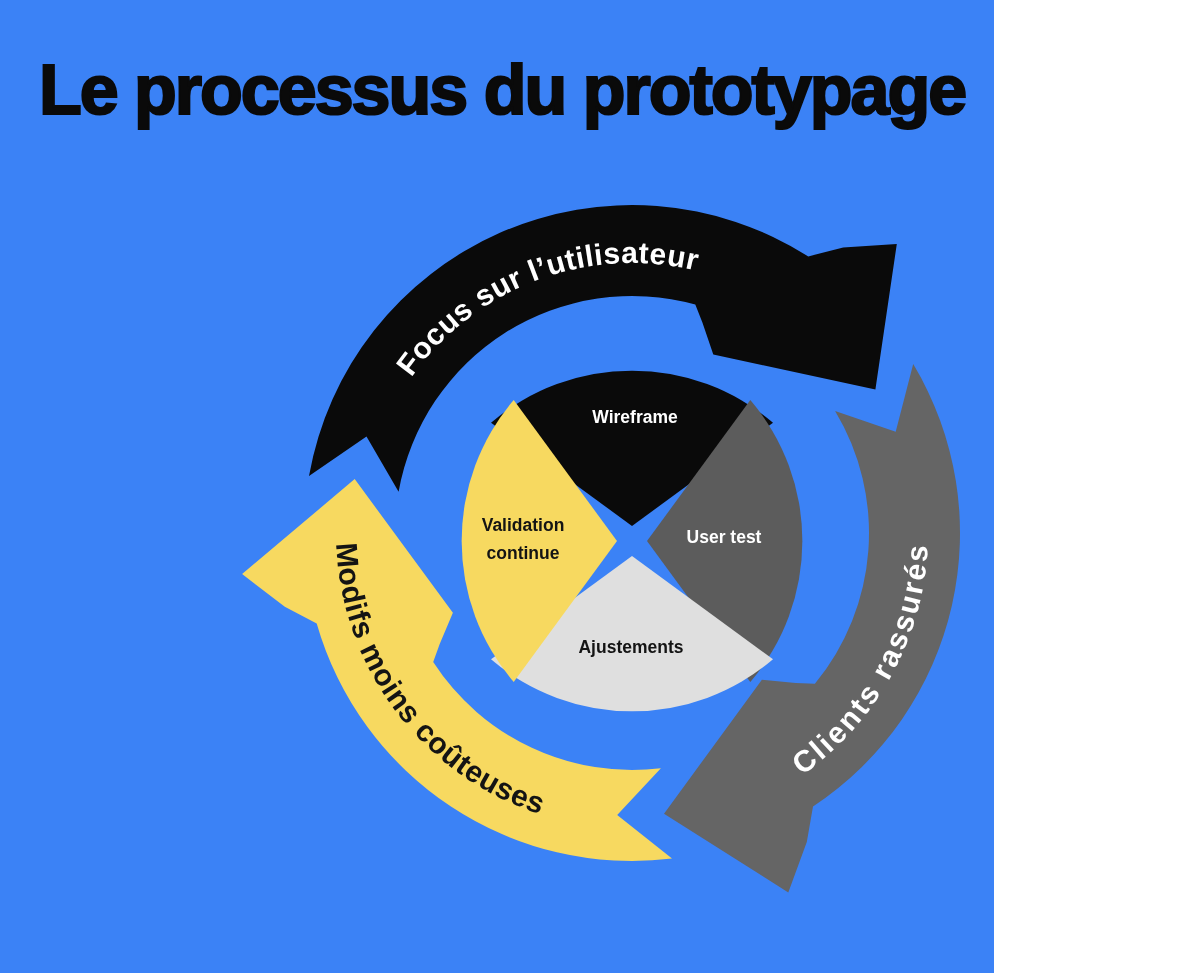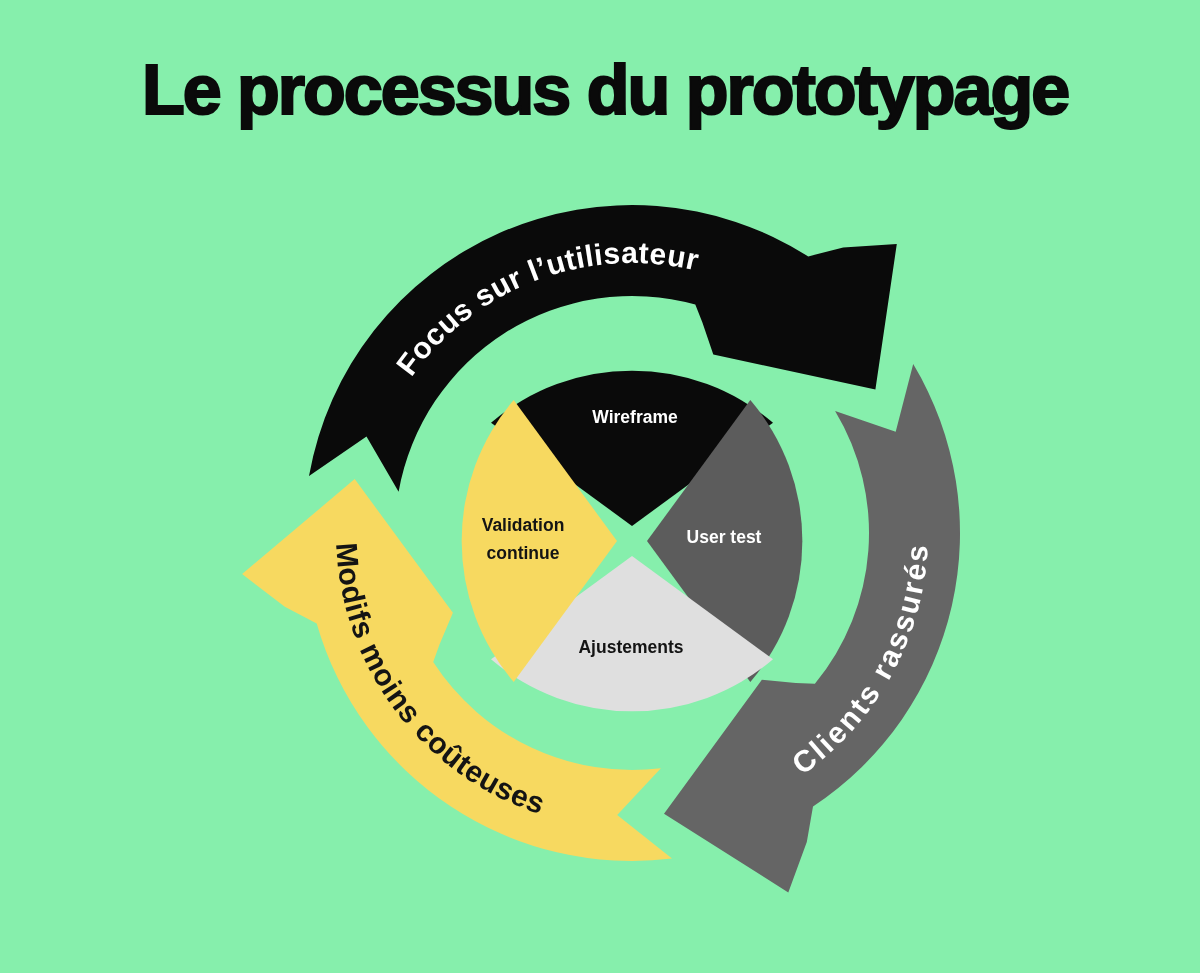--- a/index.html
+++ b/index.html
@@ -1,17 +1,17 @@
 <!DOCTYPE html>
 <html><head>
 <meta charset="utf-8">
 <style>
   html,body{margin:0;padding:0;background:#ffffff;}
   .canvas{
-    position:relative;width:1200px;height:973px;background:#86efac;
+    position:relative;width:994px;height:973px;background:#3b82f6;
     font-family:"Liberation Sans",sans-serif;overflow:hidden;
   }
   .page-title{
     position:absolute;top:50px;left:0;width:100%;margin:0;
     text-align:center;font-size:70px;font-weight:700;letter-spacing:-2px;
     color:#0a0a0a;-webkit-text-stroke:2.2px #0a0a0a;white-space:nowrap;
     transform:translateX(5px);
   }
   svg.cycle{position:absolute;left:0;top:0;}
   svg.cycle text{font-family:"Liberation Sans",sans-serif;font-weight:700;}

